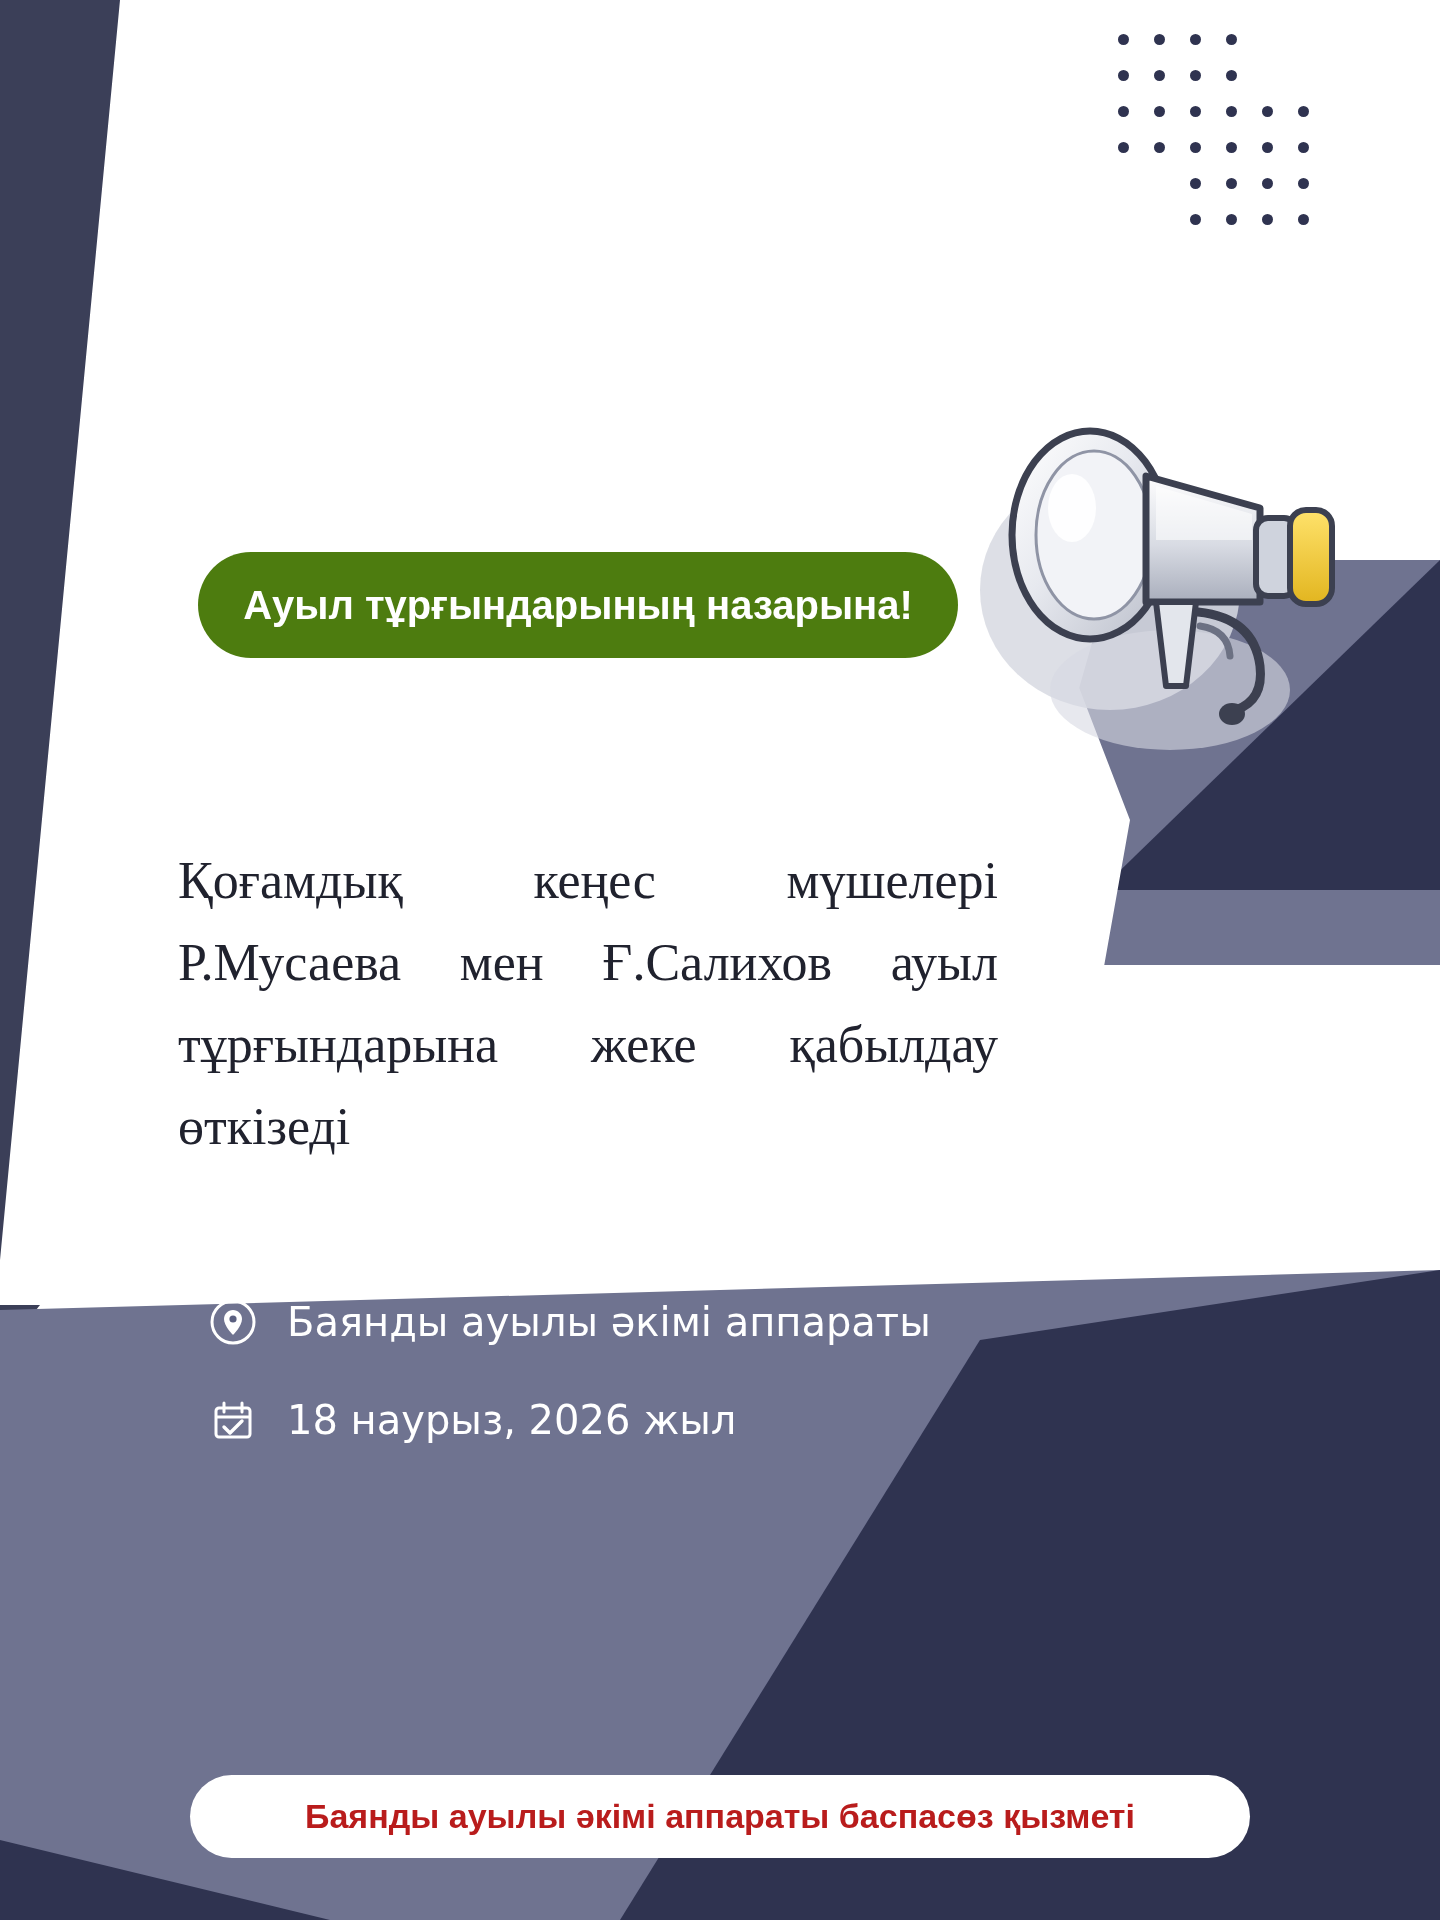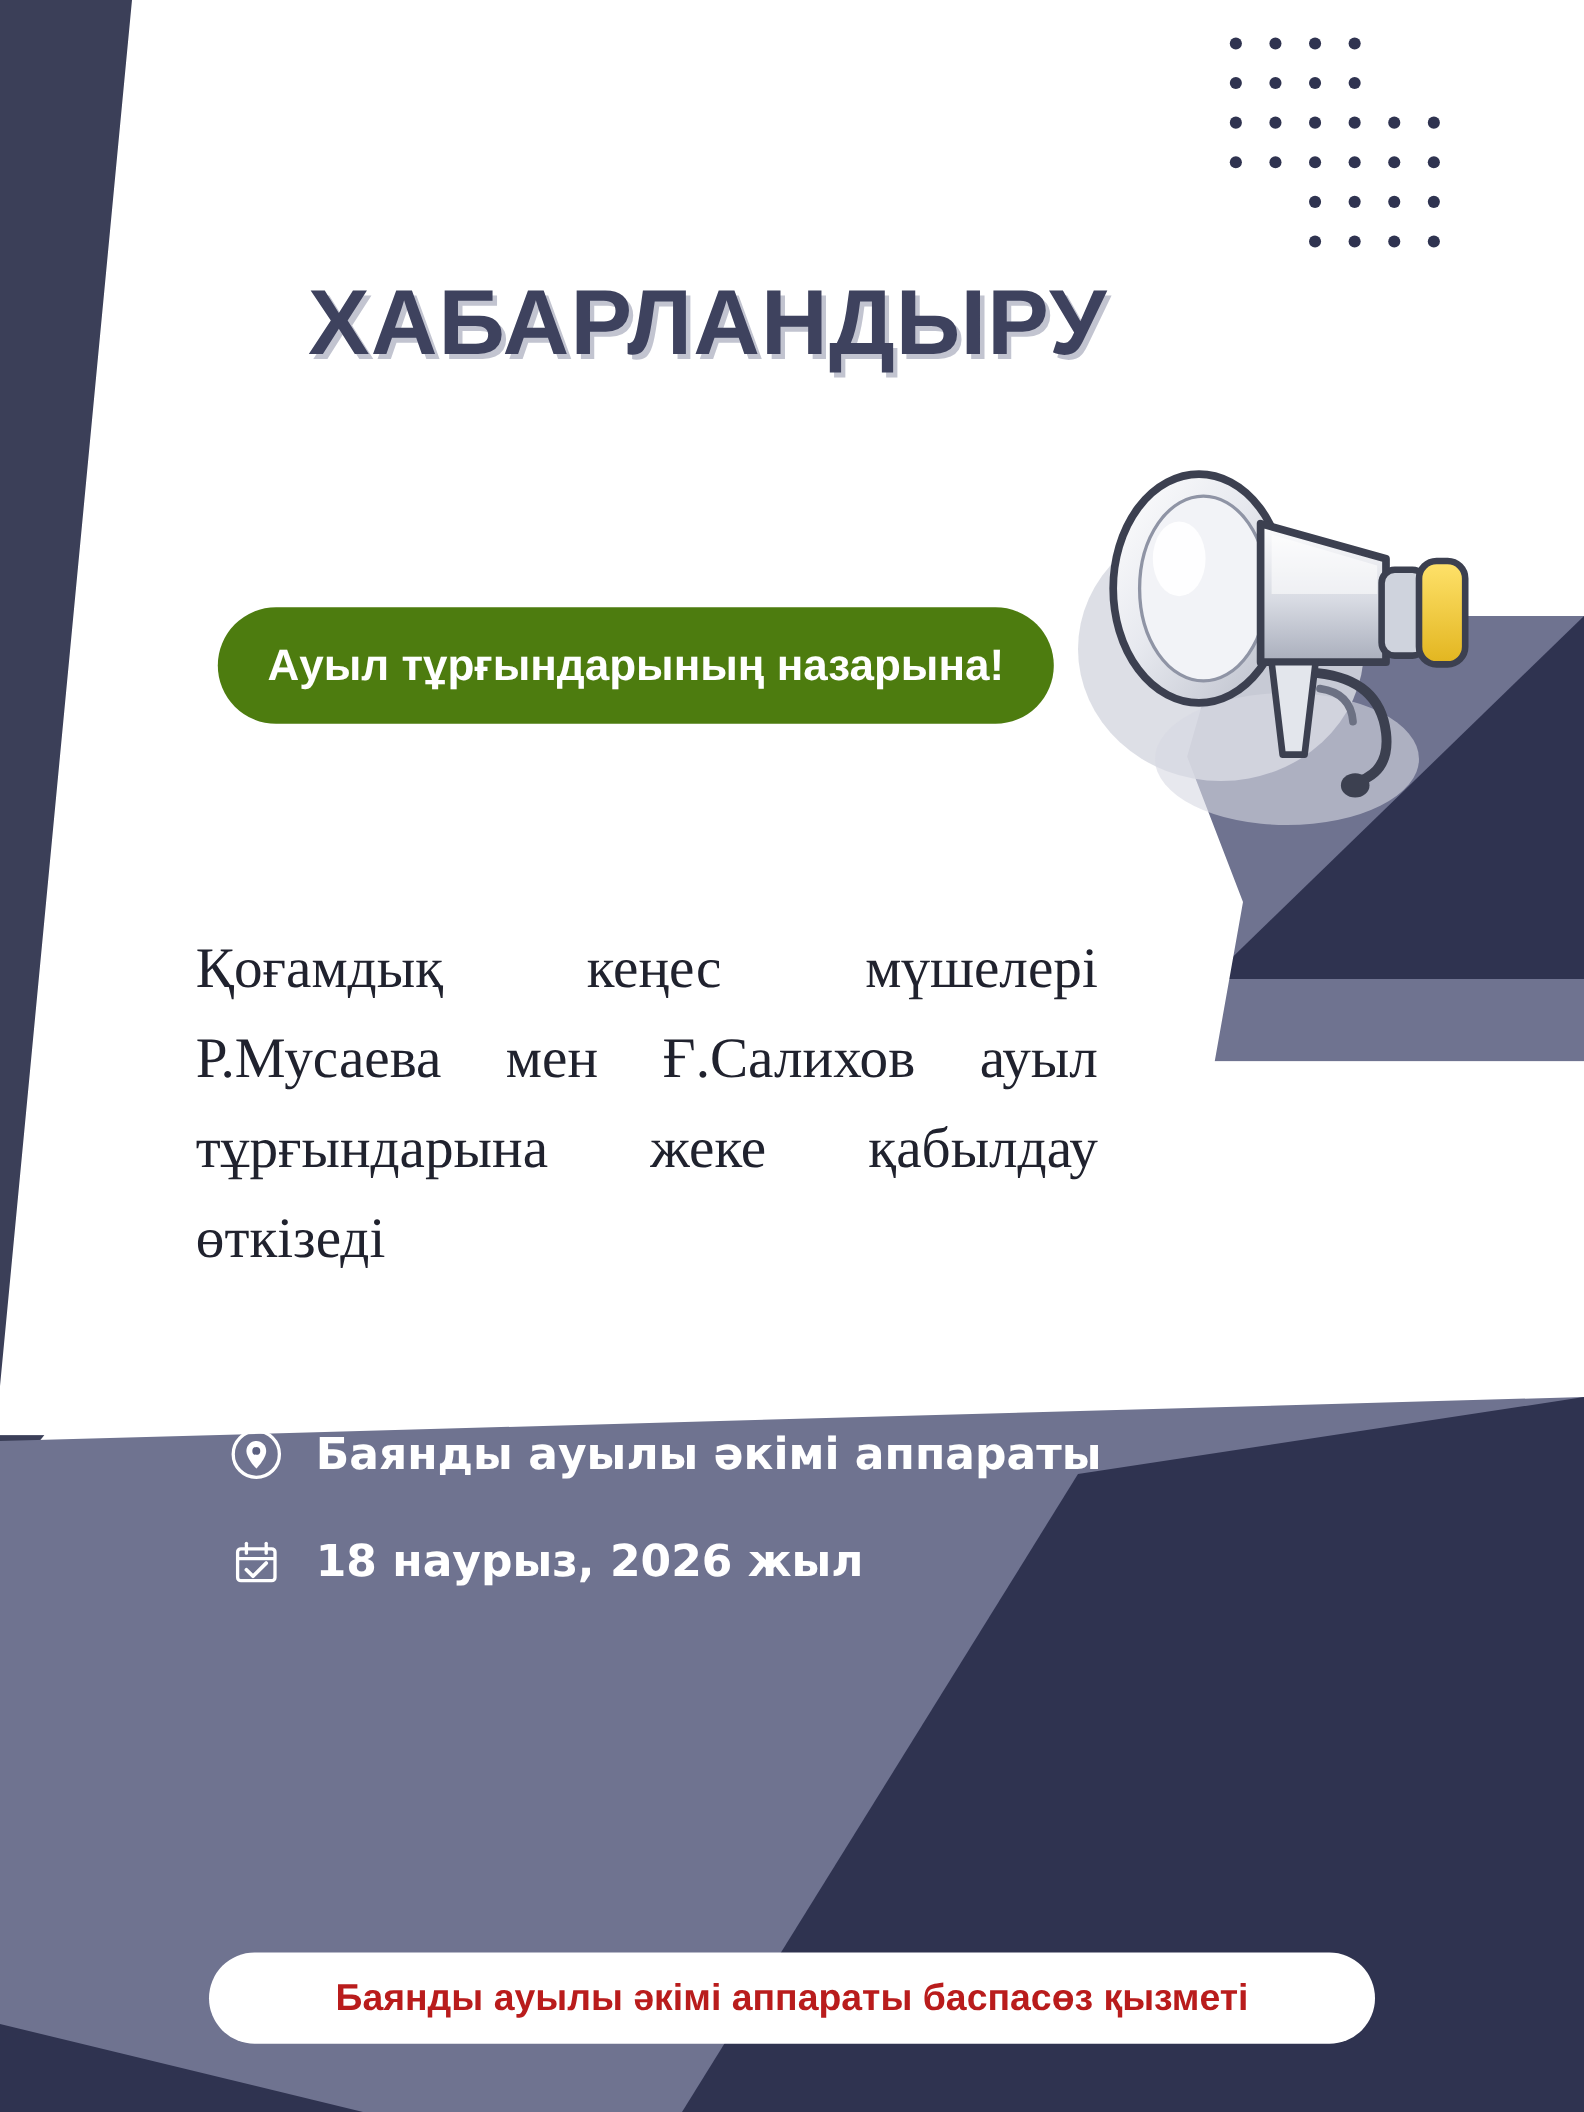--- a/index.html
+++ b/index.html
@@ -157,21 +157,20 @@
     position: absolute;
     top: 390px; right: 60px;
     width: 420px; height: 380px;
   }
 
   
   .info {
     position: absolute;
     left: 205px; bottom: 430px;
     width: 1000px;
-    font-weight: bold;
   }
   .info-row {
     display: flex;
     align-items: center;
     margin-bottom: 42px;
     color: #ffffff;
     font-size: 40px;
     font-family: "DejaVu Sans", "Liberation Sans", sans-serif;
   }
   .info-row .ico {
@@ -244,21 +243,20 @@
     <span style="left:108px;top:144px;"></span>
     <span style="left:144px;top:144px;"></span>
     <span style="left:180px;top:144px;"></span>
 
     <span style="left:72px; top:180px;"></span>
     <span style="left:108px;top:180px;"></span>
     <span style="left:144px;top:180px;"></span>
     <span style="left:180px;top:180px;"></span>
   </div>
 
-  <div class="title">ХАБАРЛАНДЫРУ</div>
 
   <div class="megaphone">
     <svg viewBox="0 0 420 380" width="420" height="380" xmlns="http://www.w3.org/2000/svg">
       <defs>
         <linearGradient id="hornGrad" x1="0" y1="0" x2="1" y2="1">
           <stop offset="0%" stop-color="#ffffff"></stop>
           <stop offset="45%" stop-color="#e7e9ef"></stop>
           <stop offset="100%" stop-color="#b9bdc9"></stop>
         </linearGradient>
         <linearGradient id="bodyGrad" x1="0" y1="0" x2="0" y2="1">

